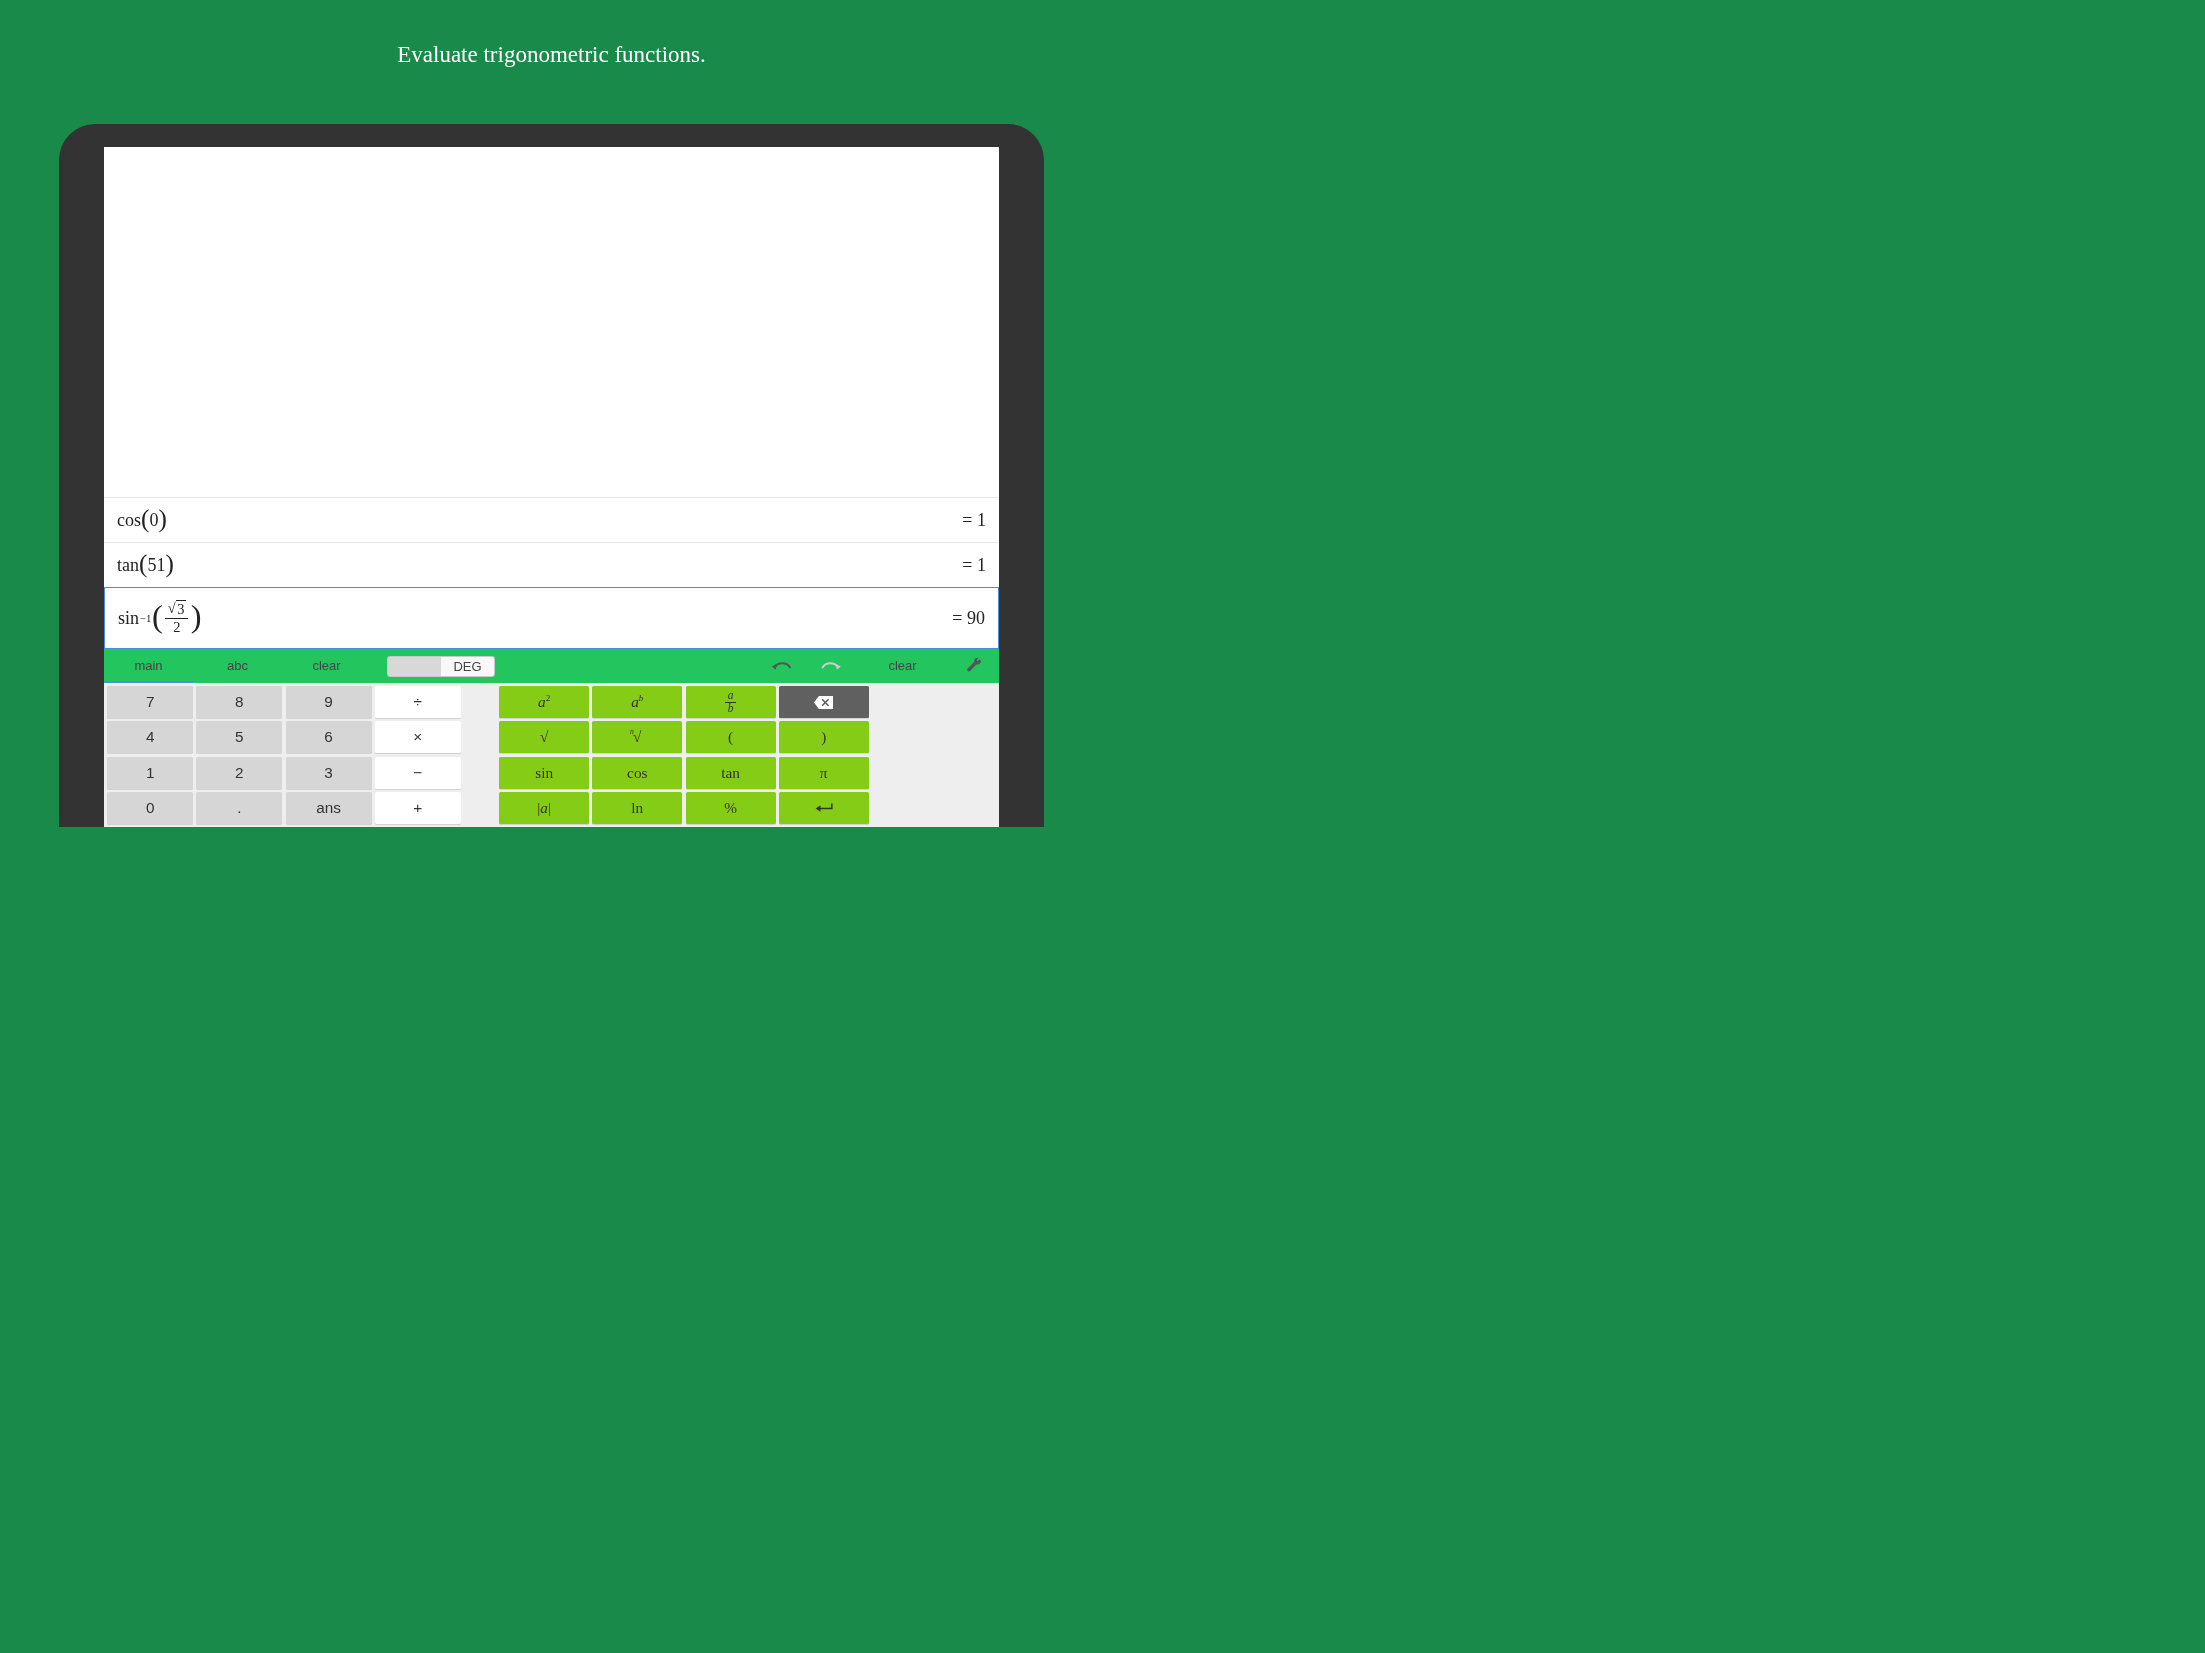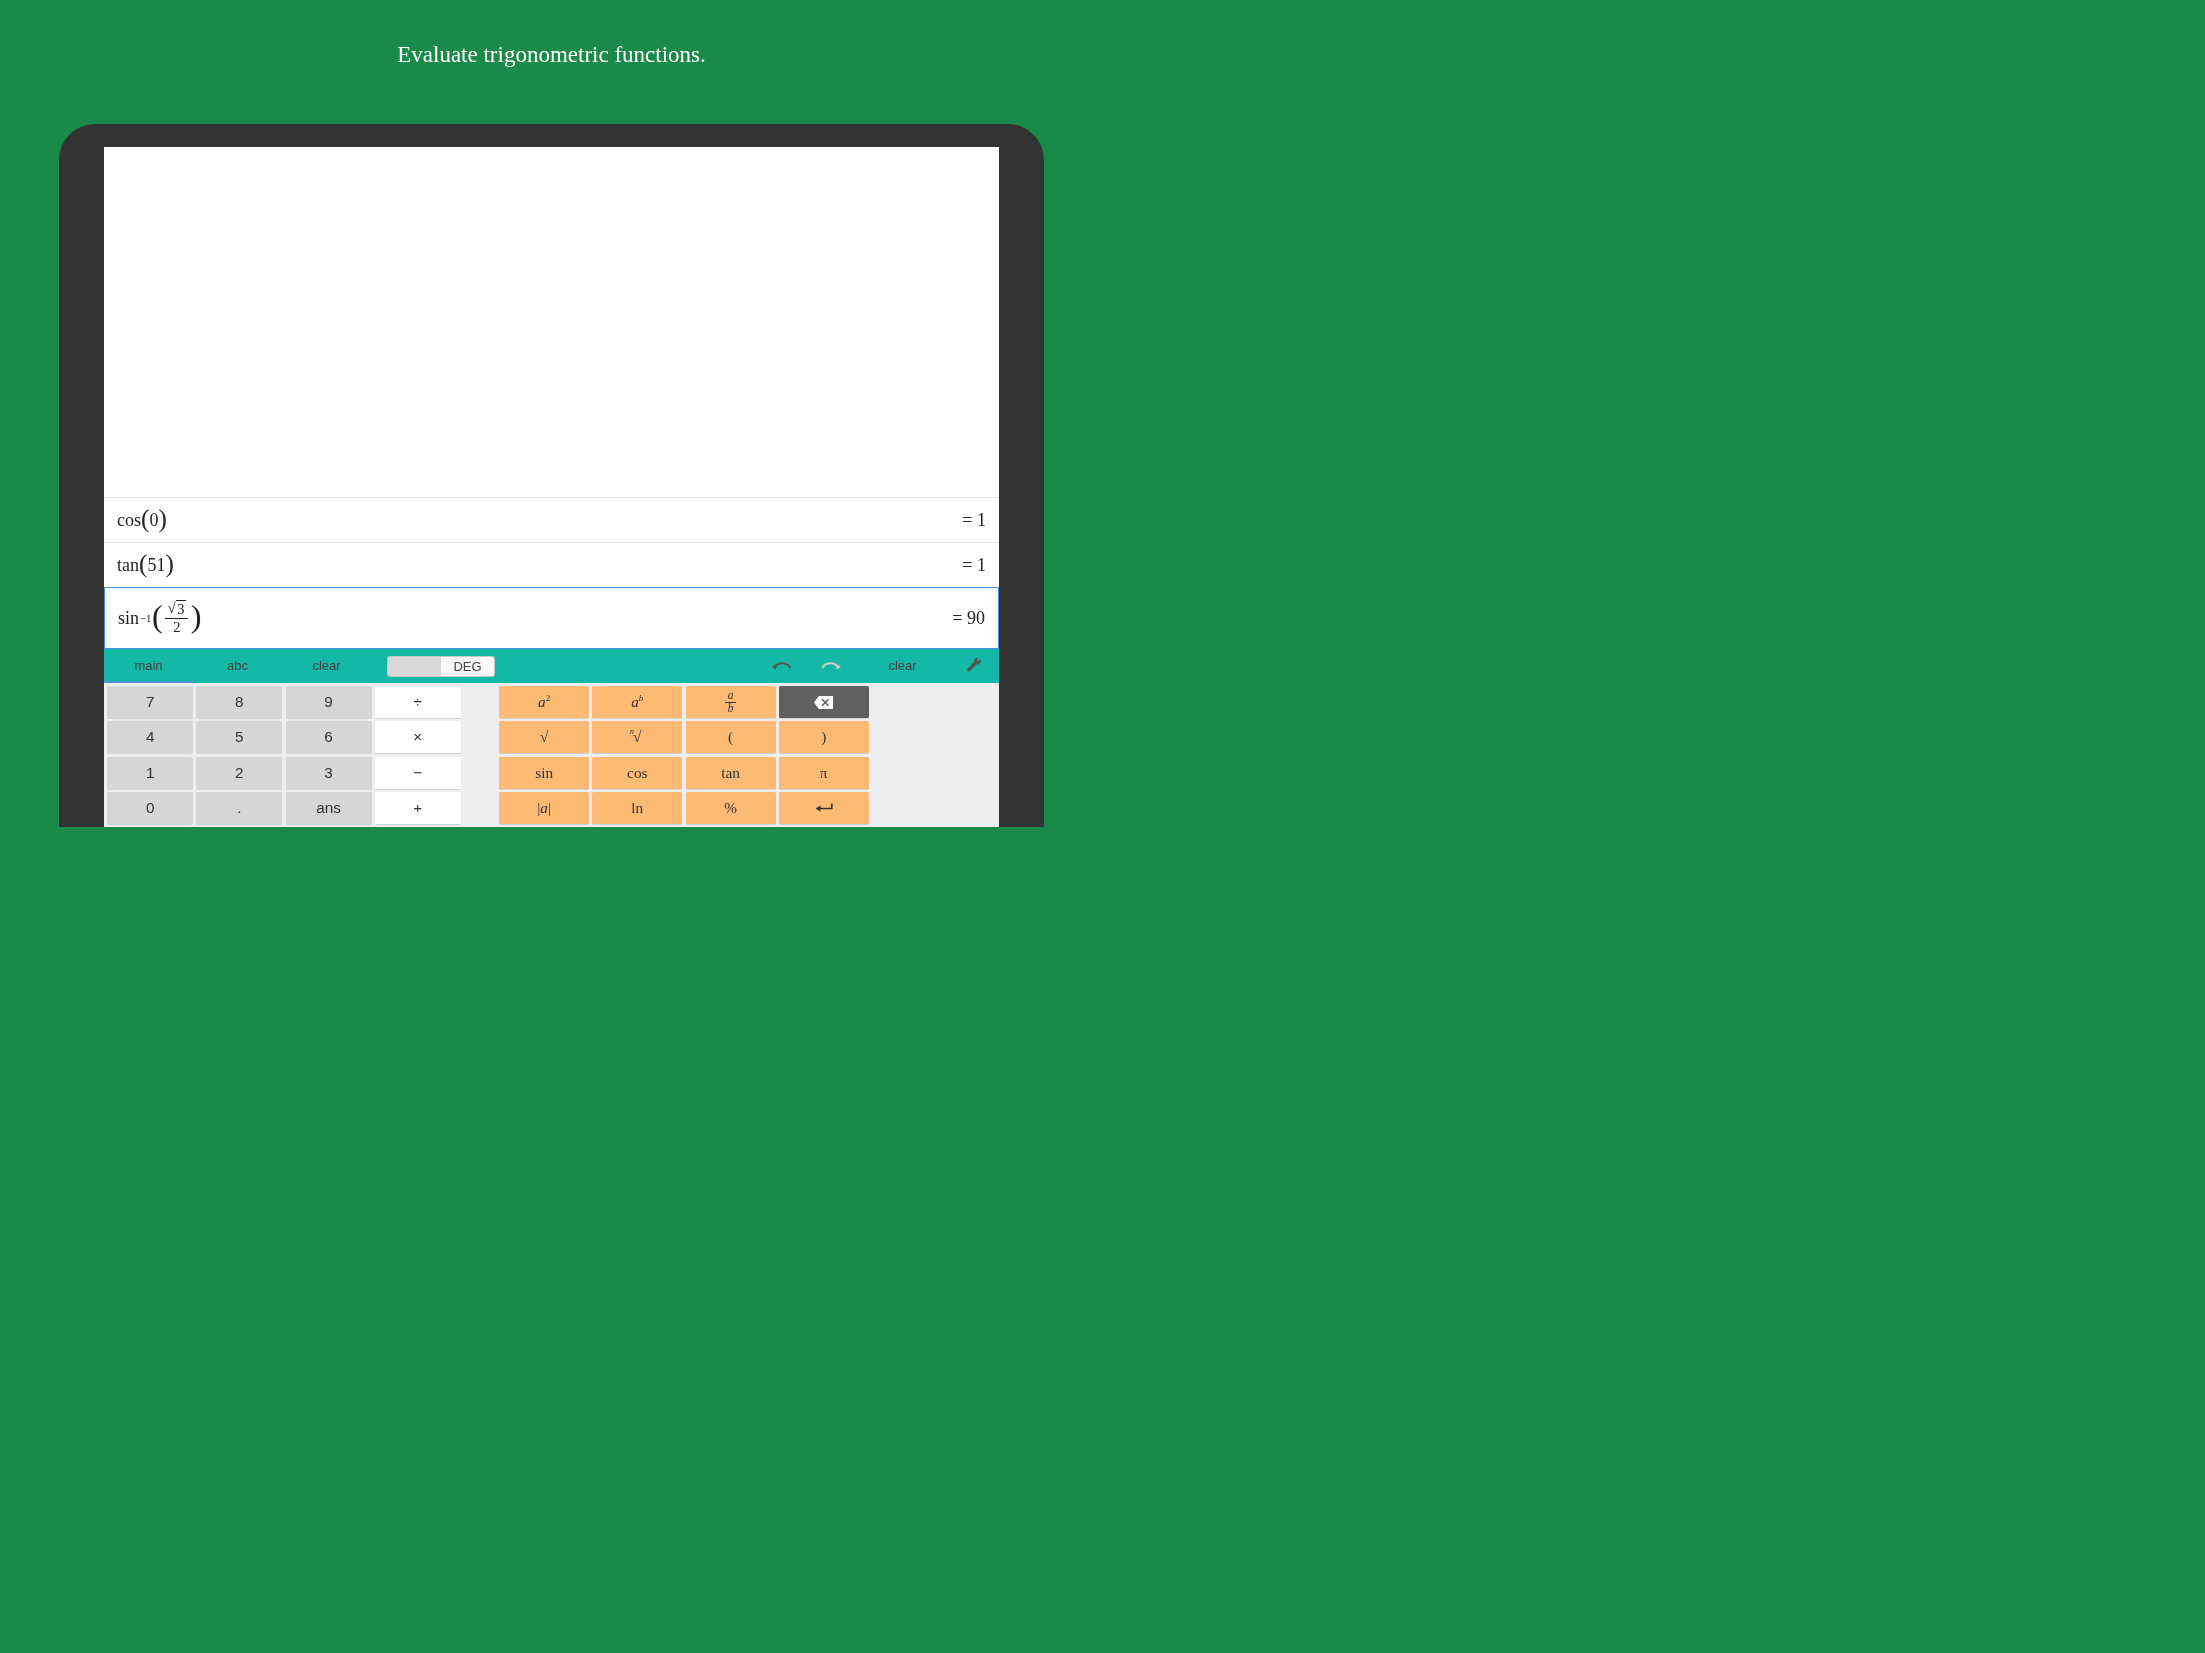--- a/index.html
+++ b/index.html
@@ -81,21 +81,21 @@
 .sqrt-sym { display: inline-flex; align-items: flex-start; }
 .sqrt-sym .radicand {
   border-top: 0.8px solid #222;
   padding: 0 1.6px;
 }
 .result { font-family: Georgia, serif; }
 
 .toolbar {
   display: flex;
   align-items: center;
-  background: #14b8a6;
+  background: #22c55e;
   height: 34px;
   font-family: 'Helvetica Neue', Arial, sans-serif;
   font-size: 13px;
   color: #444;
 }
 .tab {
   width: 89px;
   text-align: center;
   height: 34px;
   line-height: 34px;
@@ -154,21 +154,21 @@
   align-items: center;
   justify-content: center;
   font-family: Georgia, serif;
   font-size: 15.3px;
   color: #333;
   cursor: pointer;
   box-shadow: 0 0.8px 0 rgba(0,0,0,0.15);
 }
 .key.num { background: #d6d6d6; width: 86px; font-family: 'Helvetica Neue', Arial, sans-serif; }
 .key.op  { background: #ffffff; width: 86px; font-family: 'Helvetica Neue', Arial, sans-serif; }
-.key.fn  { background: #fdba74; width: 90px; }
+.key.fn  { background: #84cc16; width: 90px; }
 .key.fn.del { background: #606060; color: #fff; }
 .gap-col { width: 32px; }
 .key .sup2 { font-size: 0.6em; vertical-align: super; }
 .key .frac-key {
   display: inline-flex;
   flex-direction: column;
   align-items: center;
   font-size: 0.75em;
   font-style: italic;
 }

